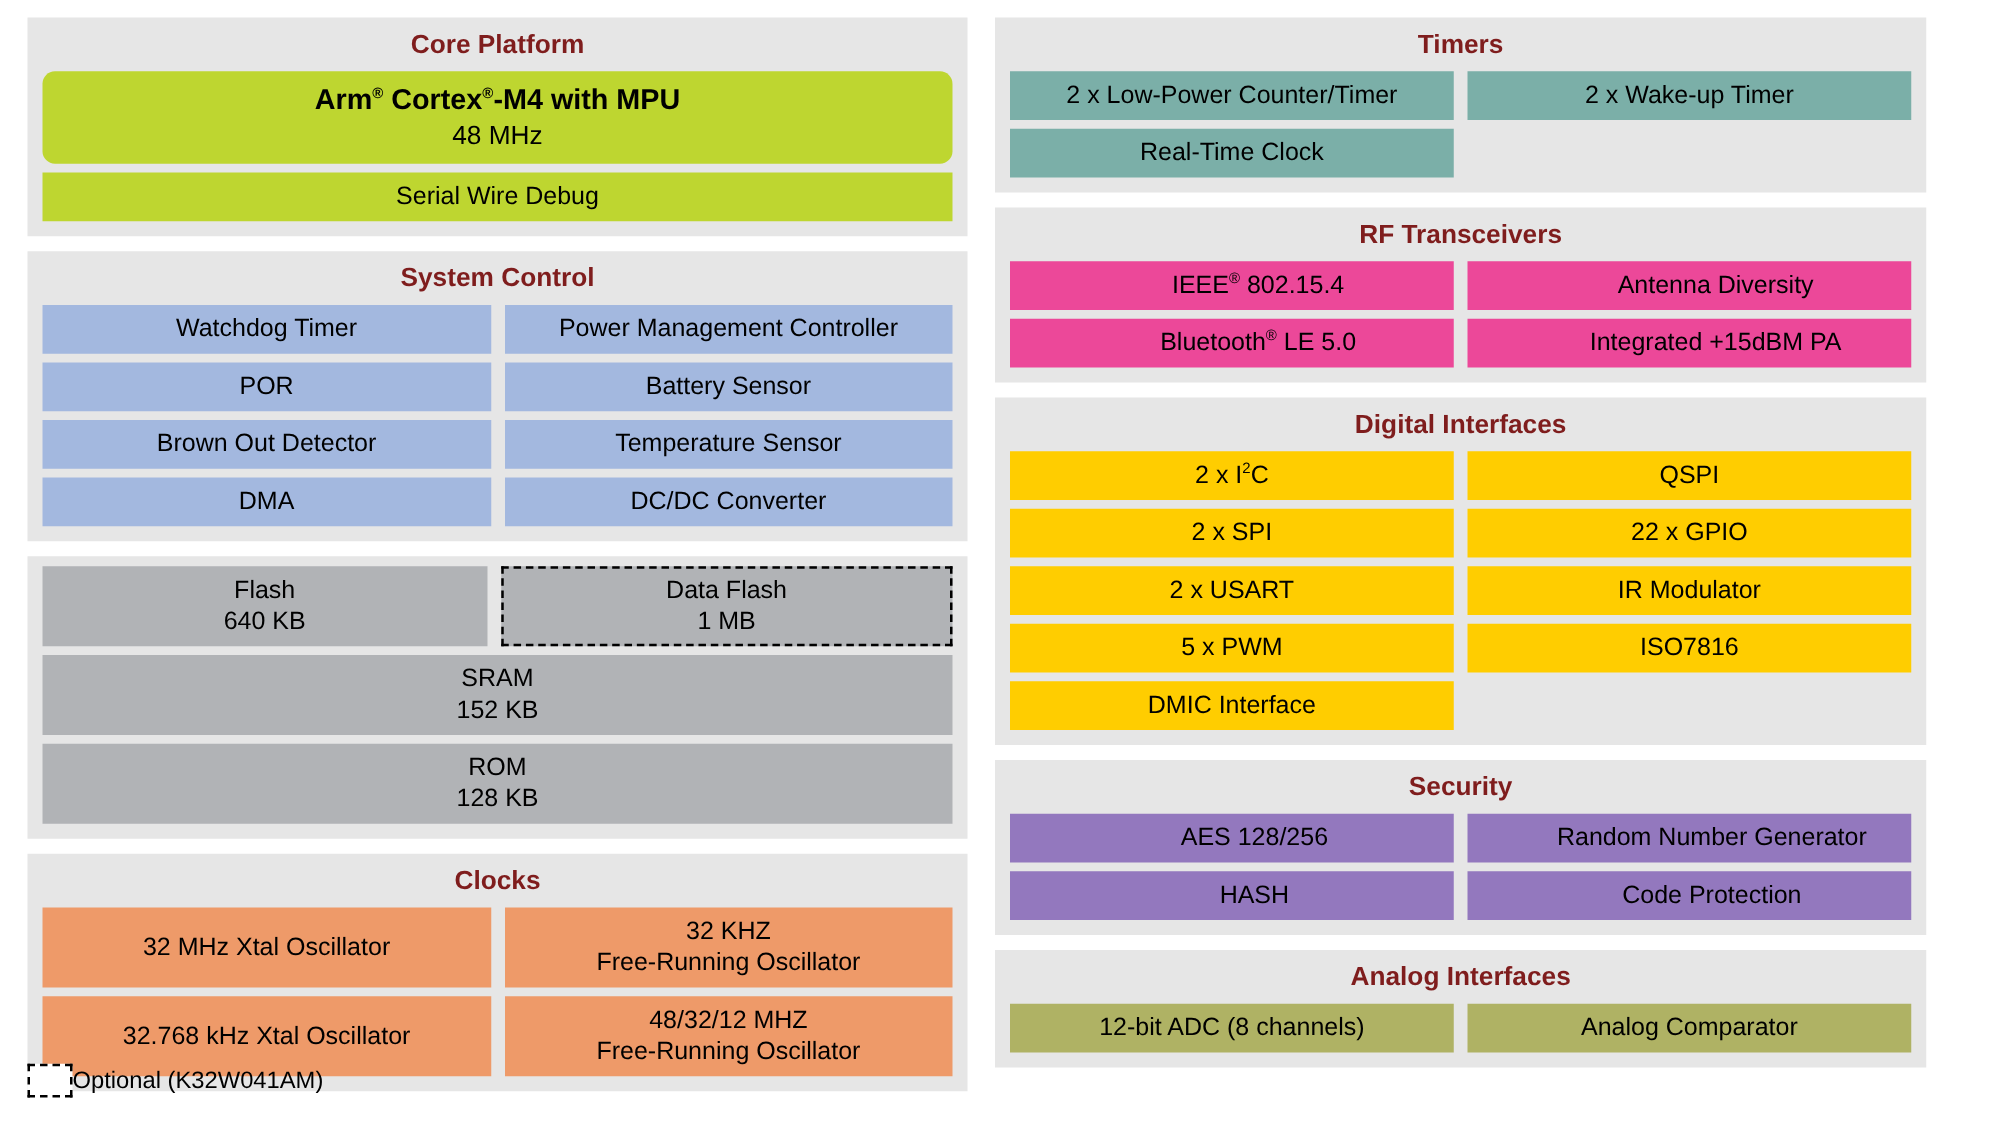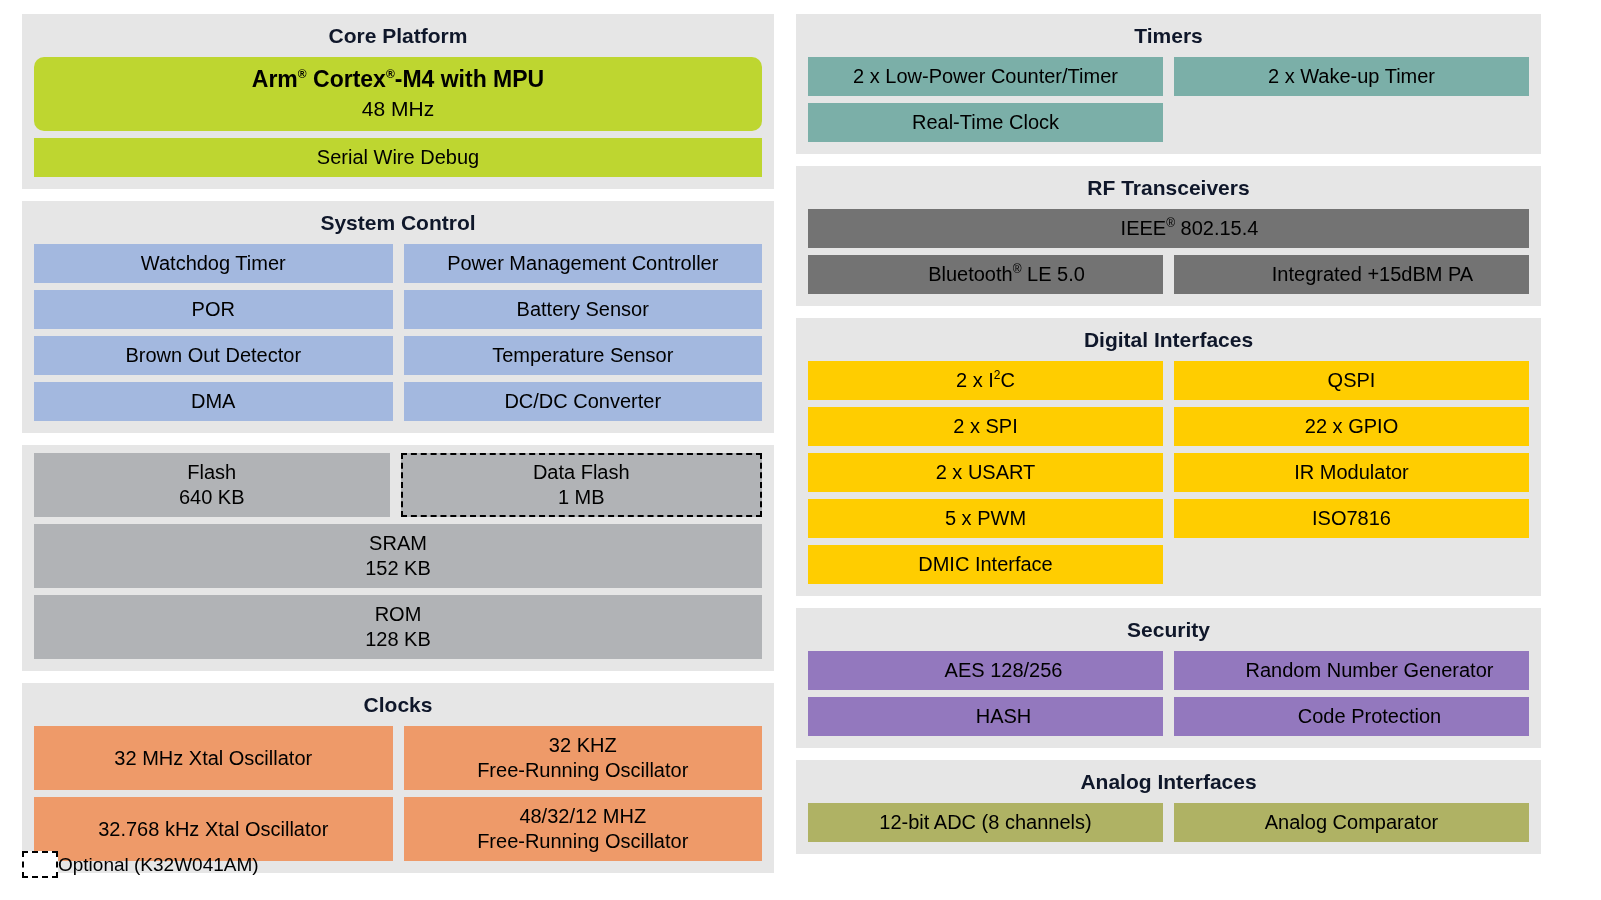--- a/index.html
+++ b/index.html
@@ -35,21 +35,21 @@
   .panel {
     background: #E6E6E6;
     padding: 8px 12px 12px 12px;
     box-sizing: border-box;
   }
   .panel-title {
     text-align: center;
     font-weight: bold;
     font-size: 21px;
     line-height: 28px;
-    color: #0f172a;
+    color: #7f1d1d;
     margin-bottom: 7px;
     white-space: nowrap;
   }
   .rows {
     display: flex;
     flex-direction: column;
     gap: 7px;
   }
   .row {
     display: flex;
@@ -78,21 +78,21 @@
     vertical-align: super;
     line-height: 0;
   }
 
   
   .c-lime   { background: #BED630; }
   .c-blue   { background: #A3B8DF; }
   .c-gray   { background: #B1B3B6; }
   .c-orange { background: #EE9A69; }
   .c-teal   { background: #7BAFA8; }
-  .c-mint   { background: #737373; padding-left: 48px; }
+  .c-mint   { background: #ec4899; padding-left: 48px; }
   .c-yellow { background: #FFCD00; }
   .c-purple { background: #9378BE; padding-left: 42px; }
   .c-olive  { background: #AFB264; }
 
   .dashed {
     border: 2px dashed #000000;
     padding: 5px 7px;
   }
 
   .big-cell {
@@ -236,20 +236,21 @@
       </div>
     </div>
 
     <div class="panel">
       <div class="panel-title">RF Transceivers</div>
       <div class="rows">
         <div class="row">
           <div class="cell c-mint">
             <span>IEEE<sup>®</sup> 802.15.4</span>
           </div>
+          <div class="cell c-mint">Antenna Diversity</div>
         </div>
         <div class="row">
           <div class="cell c-mint">
             <span>Bluetooth<sup>®</sup> LE 5.0</span>
           </div>
           <div class="cell c-mint">Integrated +15dBM PA</div>
         </div>
       </div>
     </div>
 

